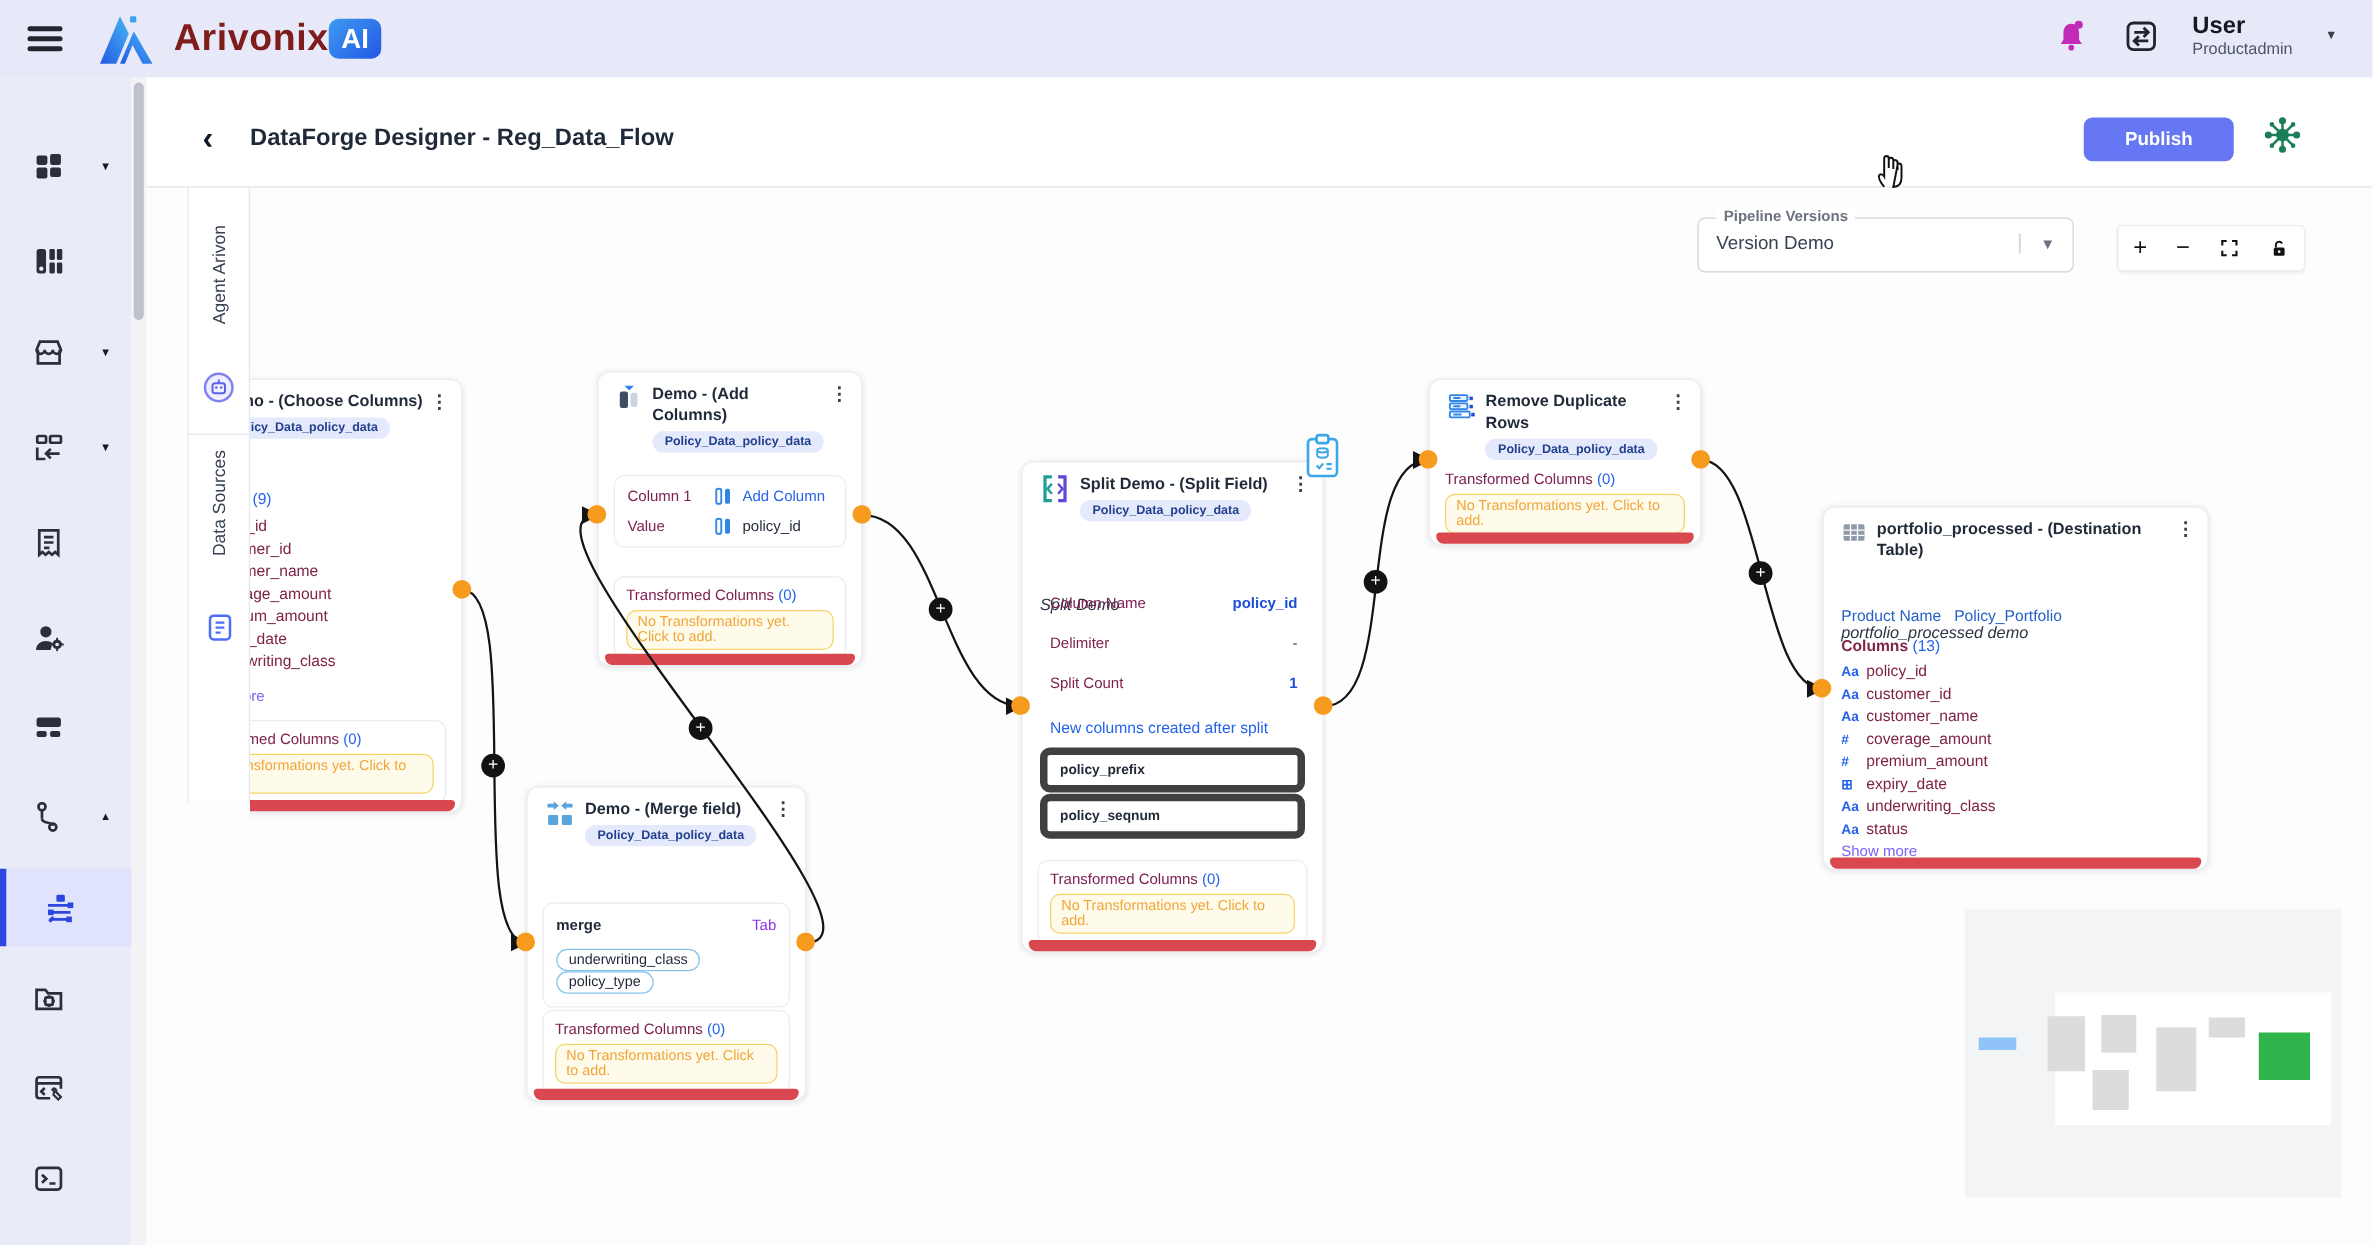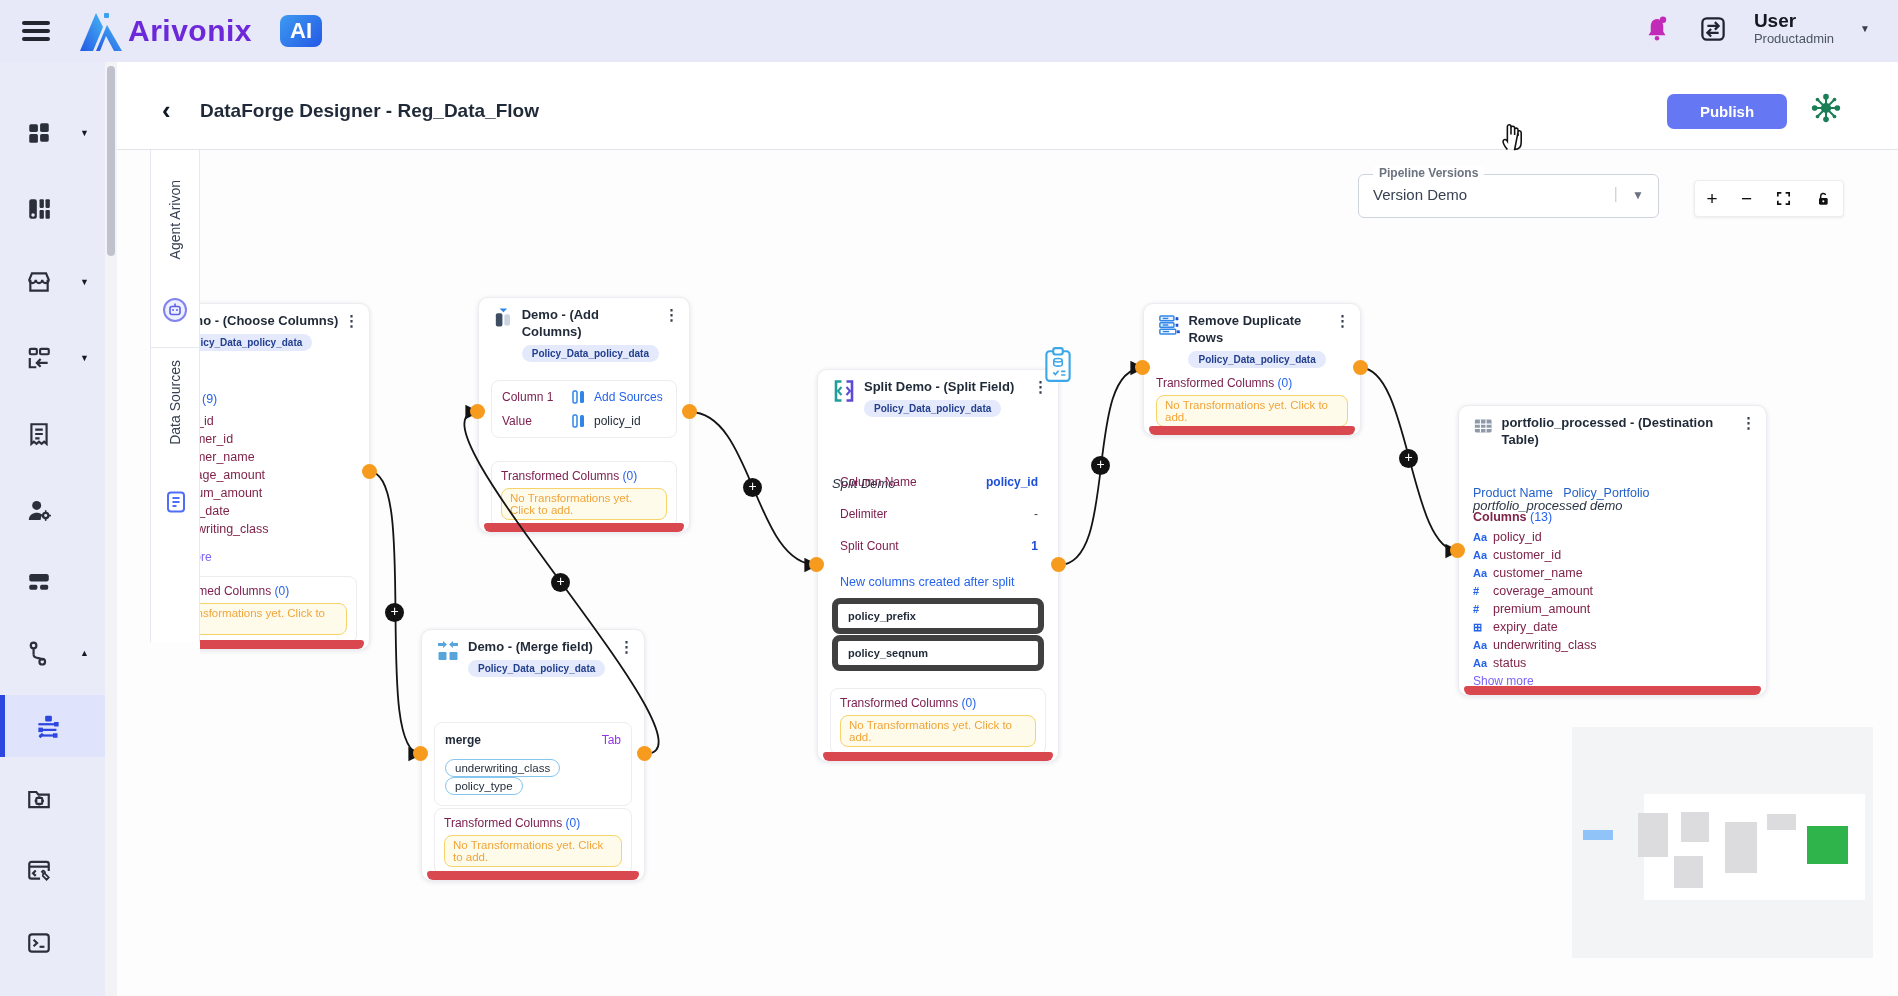--- a/index.html
+++ b/index.html
@@ -4,22 +4,22 @@
 <style>
   * { margin:0; padding:0; box-sizing:border-box; }
   html,body { width:1898px; height:996px; overflow:hidden; background:#fff;
     font-family:"Liberation Sans", sans-serif; color:#1f2937; }
 
   
   .app-header { position:absolute; left:0; top:0; width:1898px; height:62px;
     background:#e7e9f8; display:flex; align-items:center; z-index:60; }
   .hamburger { width:28px; margin-left:22px; cursor:pointer; }
   .hamburger div { height:4px; background:#23262e; border-radius:2px; margin:4px 0; }
-  .brand-text { font-size:30px; font-weight:bold; color:#6d28d9; letter-spacing:.5px; margin-left:0; }
-  .ai-badge { margin-left:28px; background:linear-gradient(135deg,#3d9bf0,#2458e6); color:#fff;
+  .brand-text { font-size:30px; font-weight:bold; color:#7f1d1d; letter-spacing:.5px; margin-left:11px; }
+  .ai-badge { margin-left:0; background:linear-gradient(135deg,#3d9bf0,#2458e6); color:#fff;
     font-weight:bold; font-size:22px; padding:3px 10px; border-radius:8px; }
   .hdr-right { position:absolute; right:28px; top:0; height:57px; display:flex; align-items:center; gap:26px; }
   .user-block { text-align:left; line-height:1.15; }
   .user-name { font-size:19px; font-weight:bold; color:#15181f; }
   .user-role { font-size:13px; color:#4b5563; }
   .caret-down { font-size:10px; color:#3b3f4a; }
 
   
   .toolbar { position:absolute; left:117px; top:62px; width:1781px; height:88px;
     background:#fff; border-bottom:1px solid #e2e4ea; z-index:55; }
@@ -349,21 +349,21 @@
     </div>
     <div class="dots">⋮</div>
     <div class="n-sub" style="top:58px">Demo</div>
     <div class="tbox" style="top:82px;padding:9px 10px">
       <div style="display:flex;align-items:center;gap:8px;margin-bottom:10px">
         <span class="maroon" style="width:62px">Column 1</span>
         <svg width="14" height="14" viewBox="0 0 14 14">
             <rect x="1" y="1" width="4" height="12" rx="1.5" fill="none" stroke="#2f86e8" stroke-width="1.5"></rect>
             <rect x="8" y="1" width="4" height="12" rx="1.5" fill="#2f86e8"></rect>
           </svg>
-        <span style="color:#2563eb">Add Sources</span>
+        <span style="color:#2563eb">Add Column</span>
       </div>
       <div style="display:flex;align-items:center;gap:8px">
         <span class="maroon" style="width:62px">Value</span>
         <svg width="14" height="14" viewBox="0 0 14 14">
             <rect x="1" y="1" width="4" height="12" rx="1.5" fill="none" stroke="#2f86e8" stroke-width="1.5"></rect>
             <rect x="8" y="1" width="4" height="12" rx="1.5" fill="#2f86e8"></rect>
           </svg>
         <span style="color:#1f2937">policy_id</span>
       </div>
     </div>

